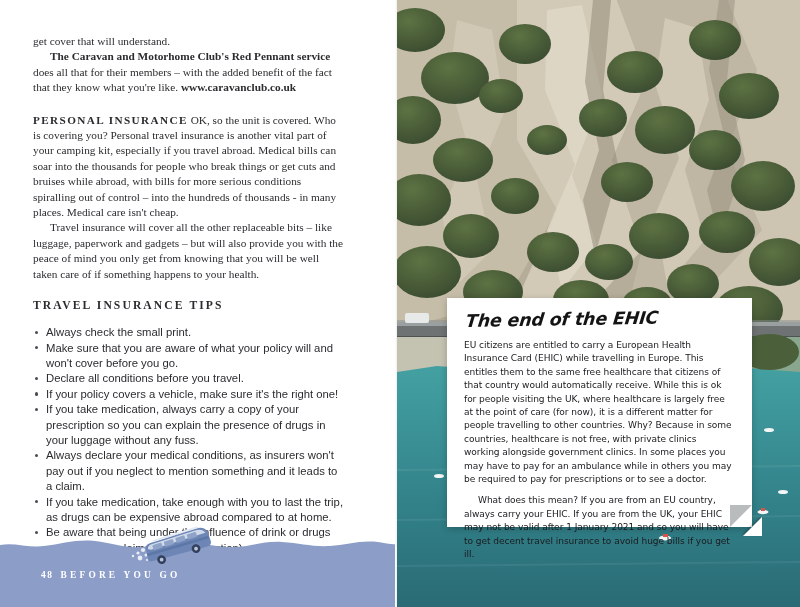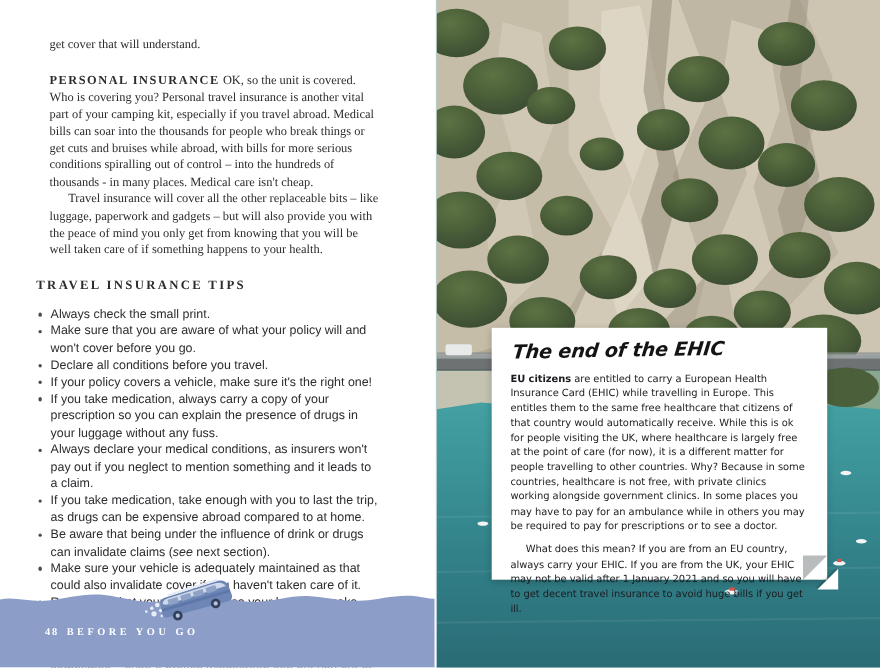--- a/index.html
+++ b/index.html
@@ -15,21 +15,21 @@
     position:absolute;left:0;top:0;width:397px;height:607px;
     background:#ffffff;overflow:hidden;
   }
   .col{
     position:absolute;left:33px;top:34px;width:312px;
     color:#2b2b2f;
   }
   .para{
     font-family:"Liberation Serif", serif;
     font-size:11.3px;line-height:15.4px;
-    text-align:left;margin:0 0 0 12px;
+    text-align:left;margin:0 0 0 0;
     color:#2c2c30;
     -webkit-font-smoothing:antialiased;
   }
   .para.indent{text-indent:17px;}
   .para b, .para .bold{font-weight:700;}
   .run-head{
     font-family:"Liberation Serif", serif;
     font-weight:700;letter-spacing:1.4px;font-size:11.2px;
   }
   .sec-head{
@@ -97,21 +97,21 @@
     margin:0 0 8px 2px;
     white-space:nowrap;
   }
   .card-p{
     font-family:"DejaVu Sans", sans-serif;
     font-size:9.05px;line-height:13.4px;
     color:#1b1b1f;margin:0;
     letter-spacing:-.05px;
   }
   .card-p.indent{text-indent:14px;margin-top:8px;}
-  .card-p b{font-weight:700;}
+  .card-p b{font-weight:400;}
   .fold-shadow{
     position:absolute;right:0;bottom:0;
     width:0;height:0;
     border-top:22px solid #b9bcbd;
     border-right:22px solid transparent;
   }
   .fold-tip{
     position:absolute;right:-10px;bottom:-9px;
     width:0;height:0;
     border-bottom:19px solid #ffffff;
@@ -126,20 +126,21 @@
 </head>
 <body>
 
 <div class="page">
 
   <div class="left-page">
     <div class="col">
 
       <p class="para"><span>get cover that will understand.</span></p>
 
+      <p class="para indent"><span class="bold">The Caravan and Motorhome Club's Red Pennant service</span><span> does all that for their members – with the added benefit of the fact that they know what you're like. </span><span class="bold">www.caravanclub.co.uk</span></p>
 
       <div class="gap-l"></div>
 
       <p class="para"><span class="run-head">PERSONAL INSURANCE</span><span> OK, so the unit is covered. Who is covering you? Personal travel insurance is another vital part of your camping kit, especially if you travel abroad. Medical bills can soar into the thousands for people who break things or get cuts and bruises while abroad, with bills for more serious conditions spiralling out of control – into the hundreds of thousands - in many places. Medical care isn't cheap.</span></p>
 
       <p class="para indent"><span>Travel insurance will cover all the other replaceable bits – like luggage, paperwork and gadgets – but will also provide you with the peace of mind you only get from knowing that you will be well taken care of if something happens to your health.</span></p>
 
       <div class="gap-l"></div>
 
       <p class="sec-head">TRAVEL INSURANCE TIPS</p>

